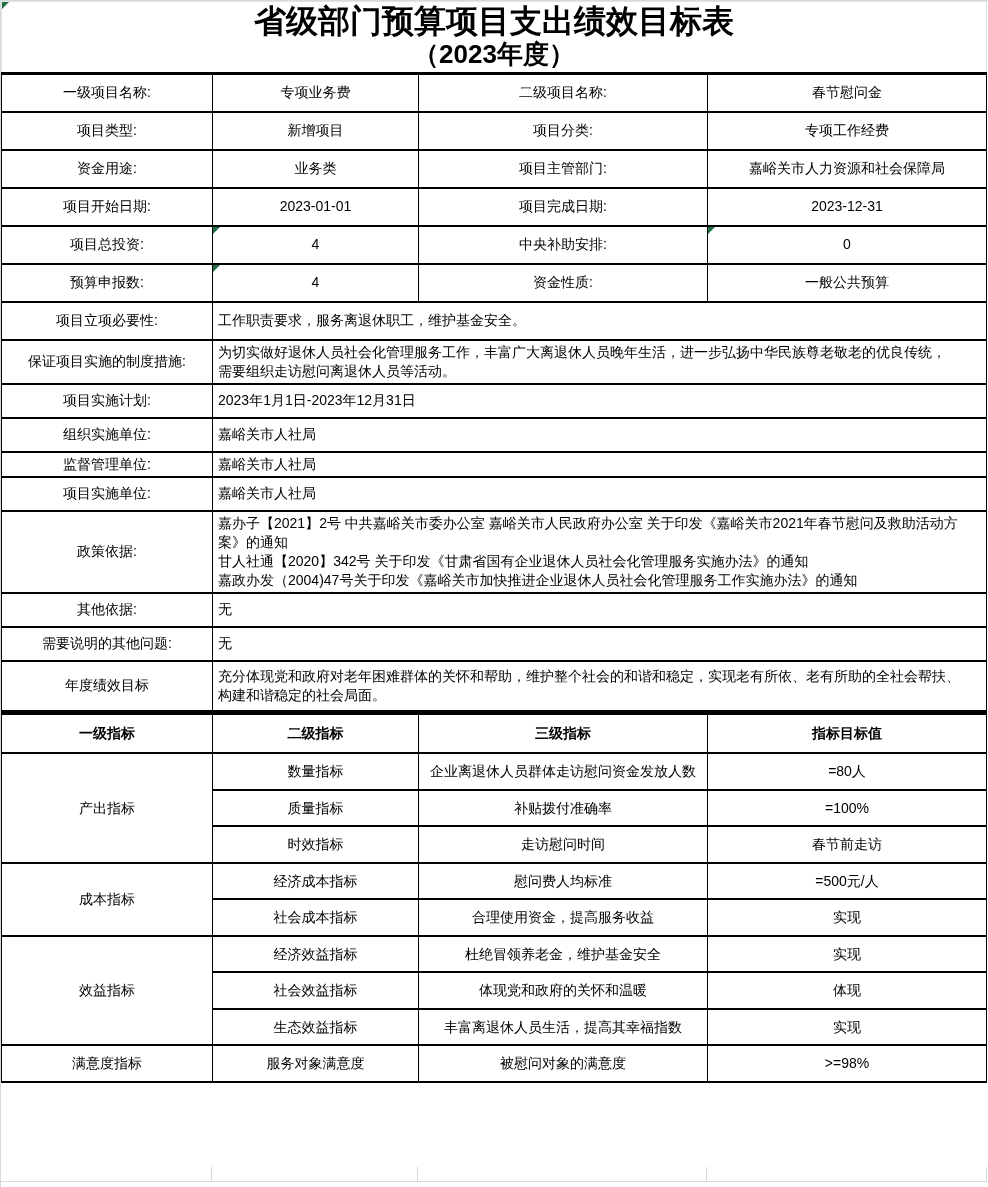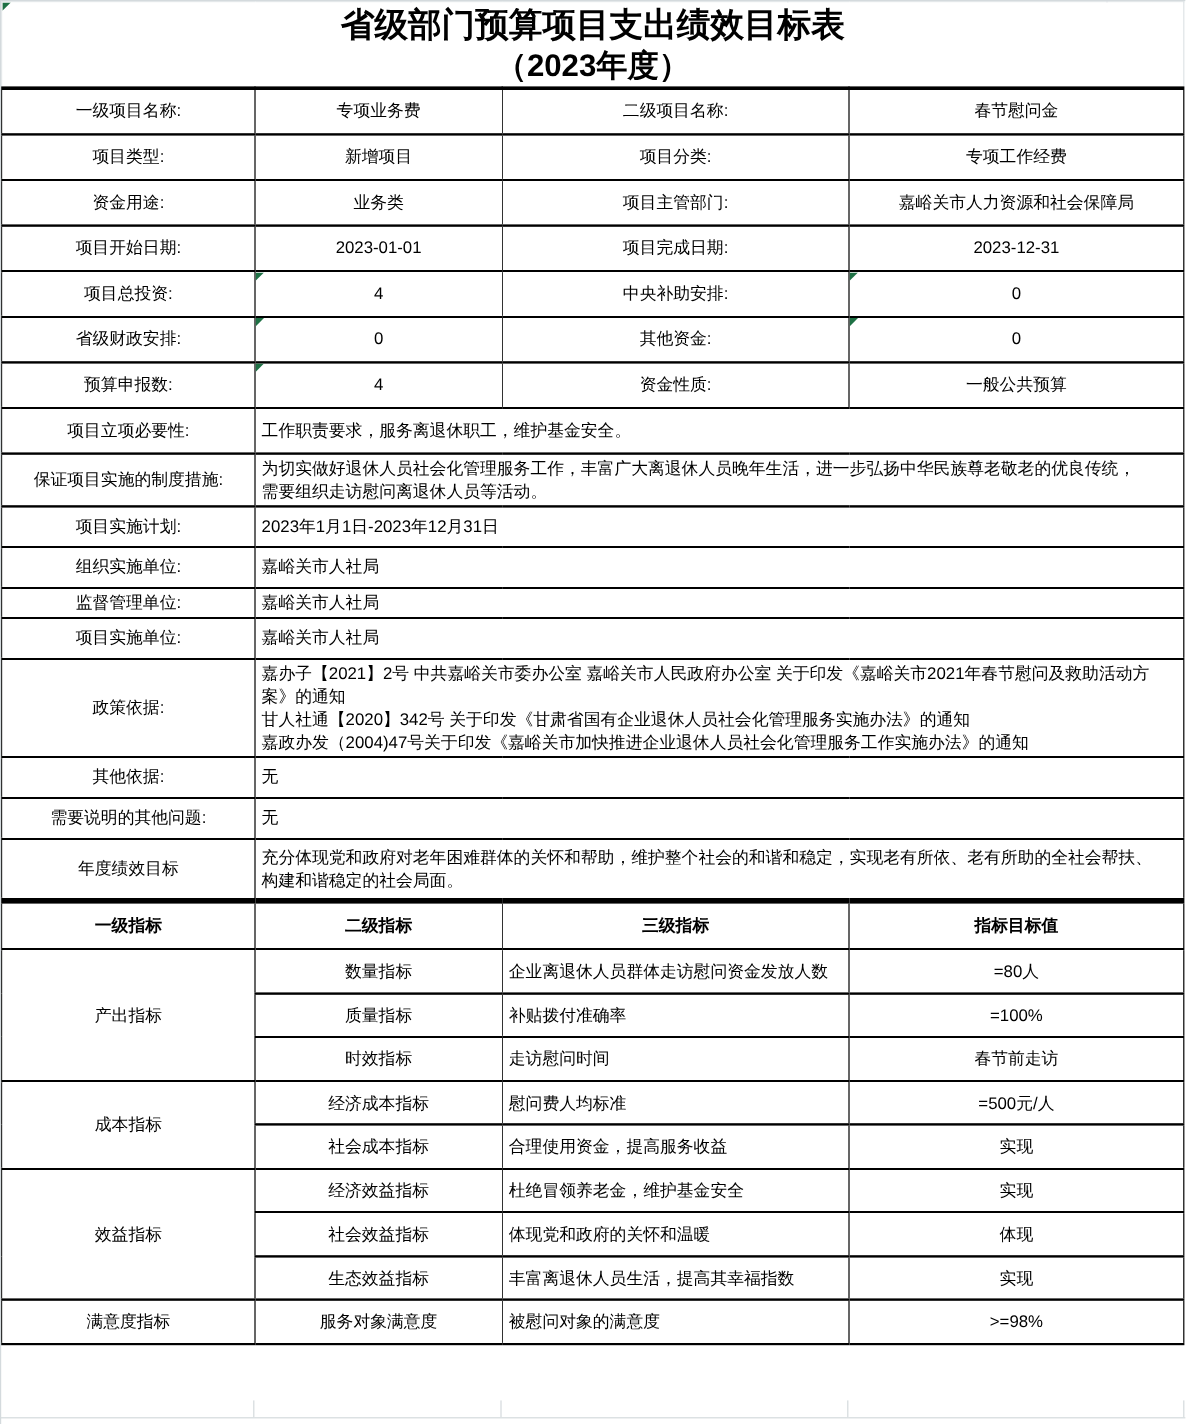--- a/index.html
+++ b/index.html
@@ -13,26 +13,26 @@
   col.c1{width:211px;} col.c2{width:206px;} col.c3{width:289px;} col.c4{width:279px;}
   td{
     border:1px solid #000;border-top-width:2px;border-bottom-width:2px;
     font-size:14px;line-height:19px;text-align:center;vertical-align:middle;
     padding:2px 5px;position:relative;background:#fff;overflow:hidden;
   }
   td.title-cell{
     border:1px solid #dfe4e6;border-bottom:3px solid #000;
     height:66px;font-weight:bold;
   }
-  .title-line1{font-size:28px;line-height:34px;font-weight:bold;}
+  .title-line1{font-size:32px;line-height:34px;font-weight:bold;}
   .title-line2{font-size:26px;line-height:32px;font-weight:bold;}
   td.lab{font-weight:normal;}
   td.txt{text-align:left;white-space:pre-line;}
   td.head{font-weight:bold;border-top-width:3px;}
-  td.l3{text-align:left;margin-left:36px;}
+  td.l3{text-align:center;margin-left:36px;}
   .flag{
     position:absolute;top:0;left:0;width:0;height:0;
     border-top:7px solid #1e7145;border-right:7px solid transparent;
     pointer-events:none;
   }
   
   .gline{position:absolute;background:#d4dadd;}
   .v{width:1px;} .h{height:1px;}
 </style>
 </head>
@@ -98,32 +98,20 @@
         <span class="flag"></span>
         <span>4</span>
       </td>
       <td class="lab">中央补助安排:</td>
       <td>
         <span class="flag"></span>
         <span>0</span>
       </td>
     </tr>
     <tr style="height:38px;">
-      <td class="lab">省级财政安排:</td>
-      <td>
-        <span class="flag"></span>
-        <span>0</span>
-      </td>
-      <td class="lab">其他资金:</td>
-      <td>
-        <span class="flag"></span>
-        <span>0</span>
-      </td>
-    </tr>
-    <tr style="height:38px;">
       <td class="lab">预算申报数:</td>
       <td>
         <span class="flag"></span>
         <span>4</span>
       </td>
       <td class="lab">资金性质:</td>
       <td>一般公共预算</td>
     </tr>
 
     <tr style="height:38px;">

